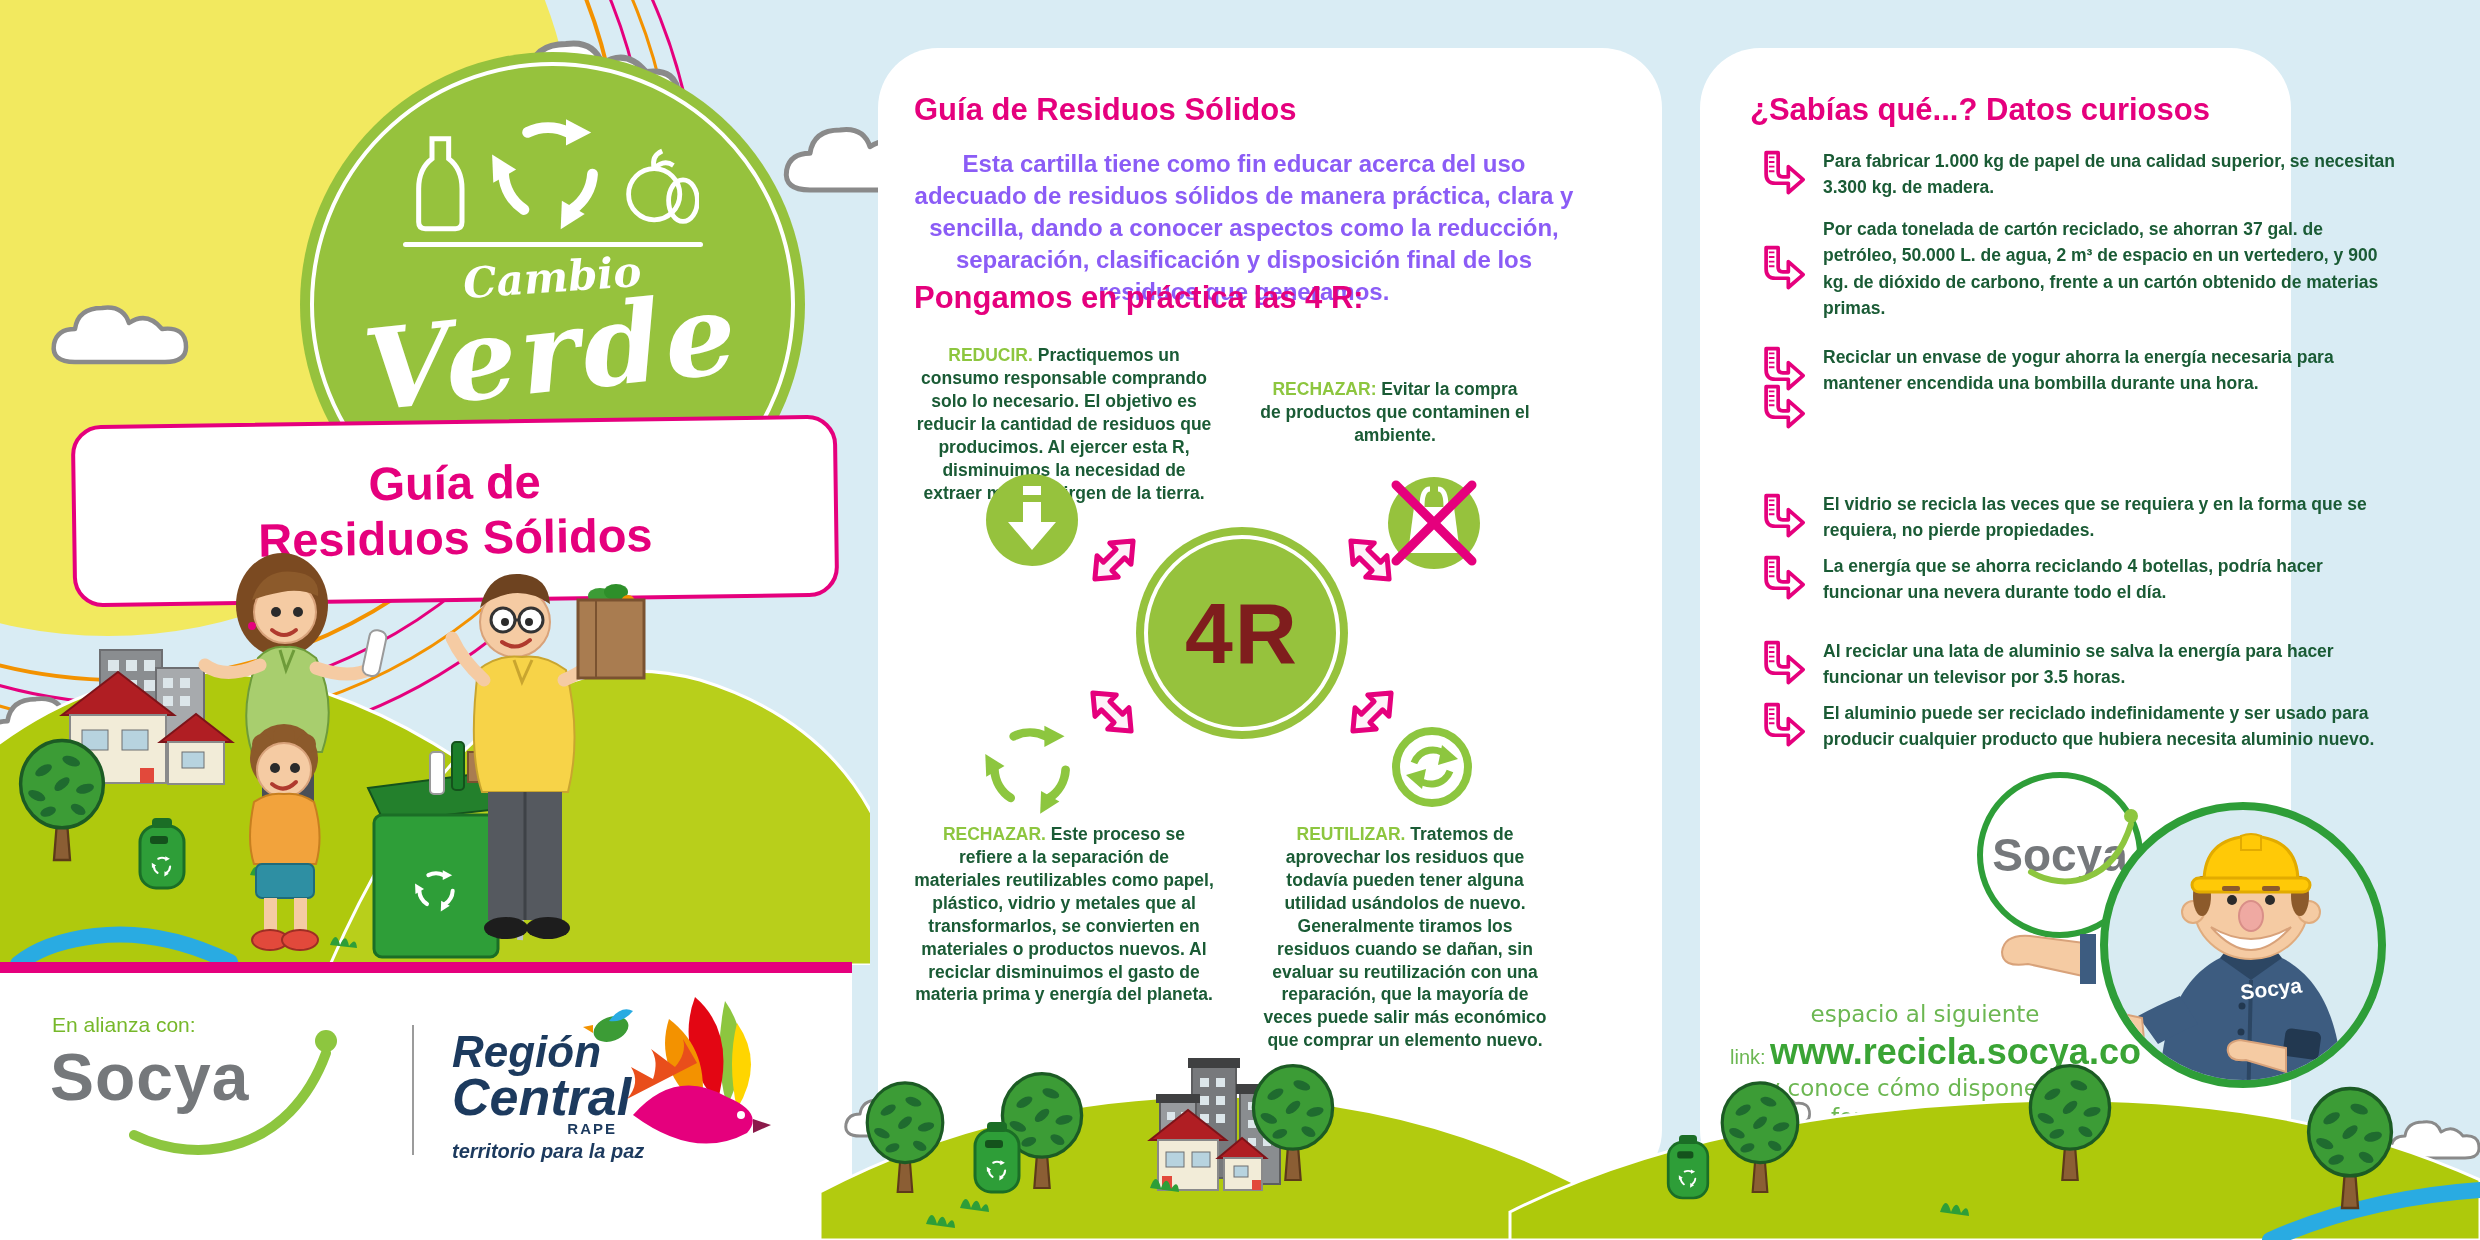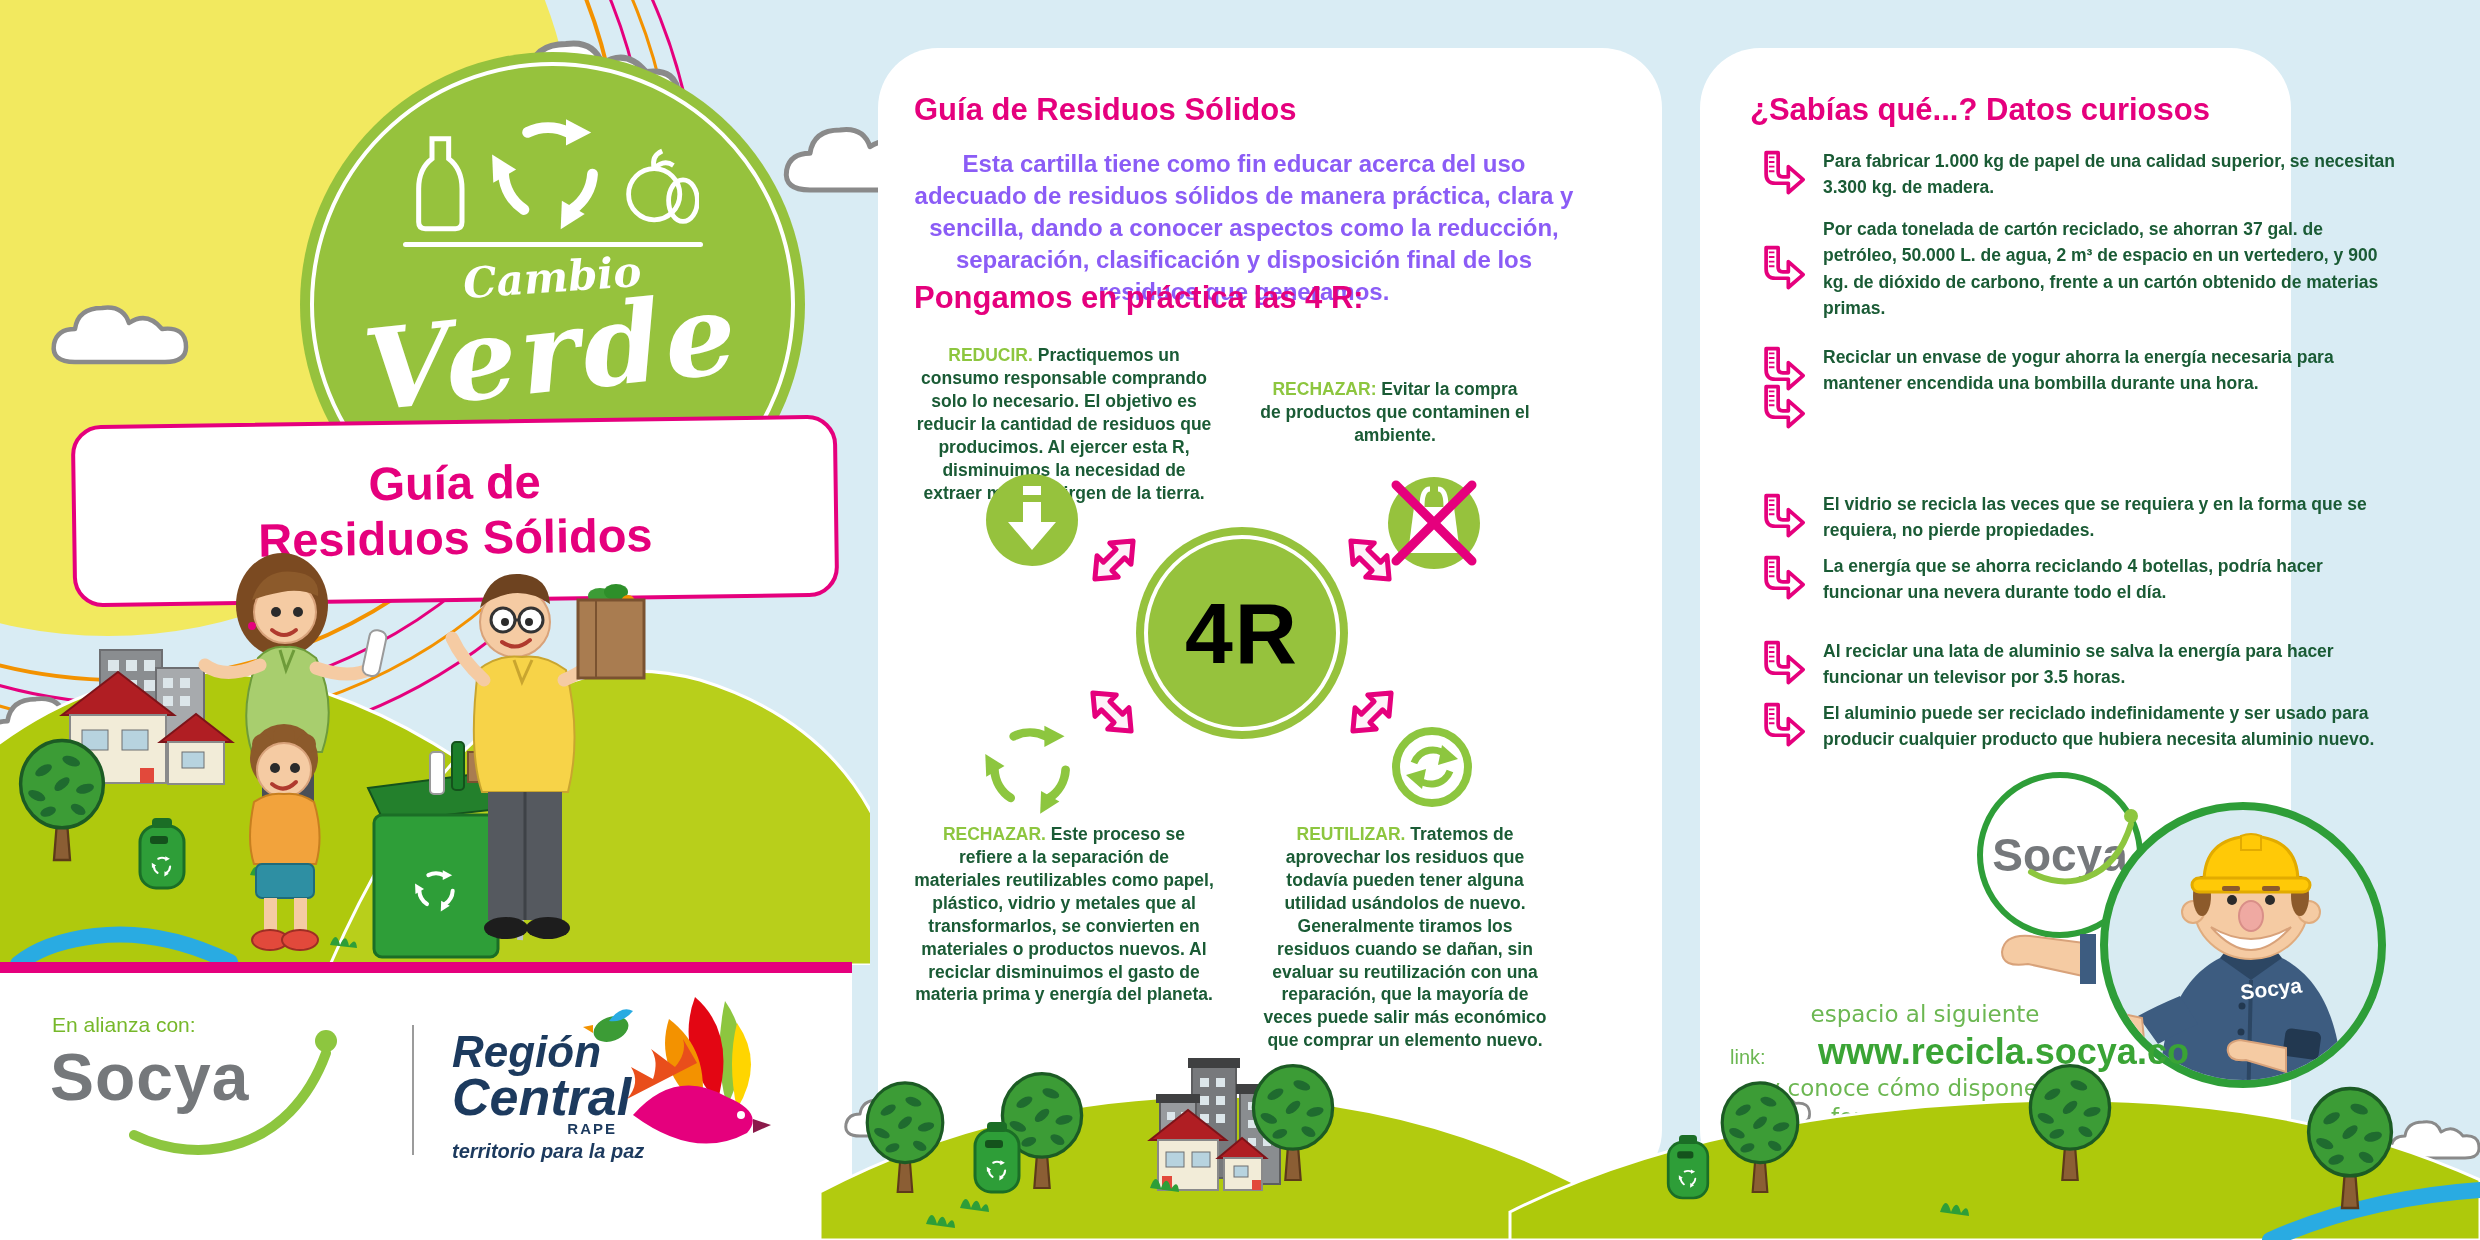--- a/index.html
+++ b/index.html
@@ -37,39 +37,39 @@
   #mid-card{left:878px;width:784px;text-align:center;}
   #right-card{left:1700px;width:591px;}
   .h-magenta{position:absolute;color:#E5007D;font-weight:bold;font-size:31px;margin:0;}
   .body-green{color:#8b5cf6;font-weight:bold;font-size:24px;line-height:1.33;}
   .sec-label{color:#8DC63F;font-weight:bold;}
   .mid-sec{position:absolute;font-size:17.5px;line-height:1.31;color:#1A5B35;font-weight:bold;}
   
   #ring-circle{position:absolute;left:258px;top:479px;width:212px;height:212px;border-radius:50%;
                background:#96C23D;display:flex;align-items:center;justify-content:center;}
   #ring-circle::after{content:"";position:absolute;inset:8px;border:4px solid #fff;border-radius:50%;}
-  #ring-label{color:#000000;font-size:86px;font-weight:bold;letter-spacing:2px;}
+  #ring-label{color:#7f1d1d;font-size:86px;font-weight:bold;letter-spacing:2px;}
   .corner-icon{position:absolute;}
   
   .fact{position:absolute;left:55px;width:640px;}
   .fact .bullet{position:absolute;left:0;top:50%;transform:translateY(-50%);width:50px;height:50px;}
   .fact .ftext{display:block;margin-left:68px;width:572px;color:#1A5B35;font-weight:bold;
                font-size:17.5px;line-height:1.5;}
   
   #socya-circle{position:absolute;left:277px;top:724px;width:166px;height:166px;background:#fff;
                 border:6px solid #2E9E38;border-radius:50%;box-sizing:border-box;
                 display:flex;align-items:center;justify-content:center;}
   #socya-circle span{font-size:46px;font-weight:bold;color:#75787B;}
   #mascot-circle{position:absolute;left:400px;top:754px;width:286px;height:286px;border-radius:50%;
                  background:#D8EBF2;border:8px solid #2E9E38;box-sizing:border-box;overflow:hidden;}
   #link-block{position:absolute;left:30px;top:952px;width:390px;text-align:center;line-height:1.25;}
   .link-soft{color:#6CB752;font-size:23px;font-family:"DejaVu Sans",sans-serif;}
   #link-url-row{white-space:nowrap;}
   #link-prefix{color:#6CB752;font-size:20px;}
-  #link-url{color:#3AA435;font-size:36px;font-weight:bold;margin-left:48px;}
+  #link-url{color:#3AA435;font-size:36px;font-weight:bold;}
   
   #landscape{position:absolute;left:820px;top:1040px;z-index:10;pointer-events:none;}
   svg text{font-family:"Liberation Sans",sans-serif;}
 </style>
 </head>
 <body>
 
 <svg width="0" height="0" style="position:absolute" aria-hidden="true">
   <defs>
     <g id="recycle-g" fill="none" stroke="currentColor" stroke-width="9" stroke-linecap="round">

